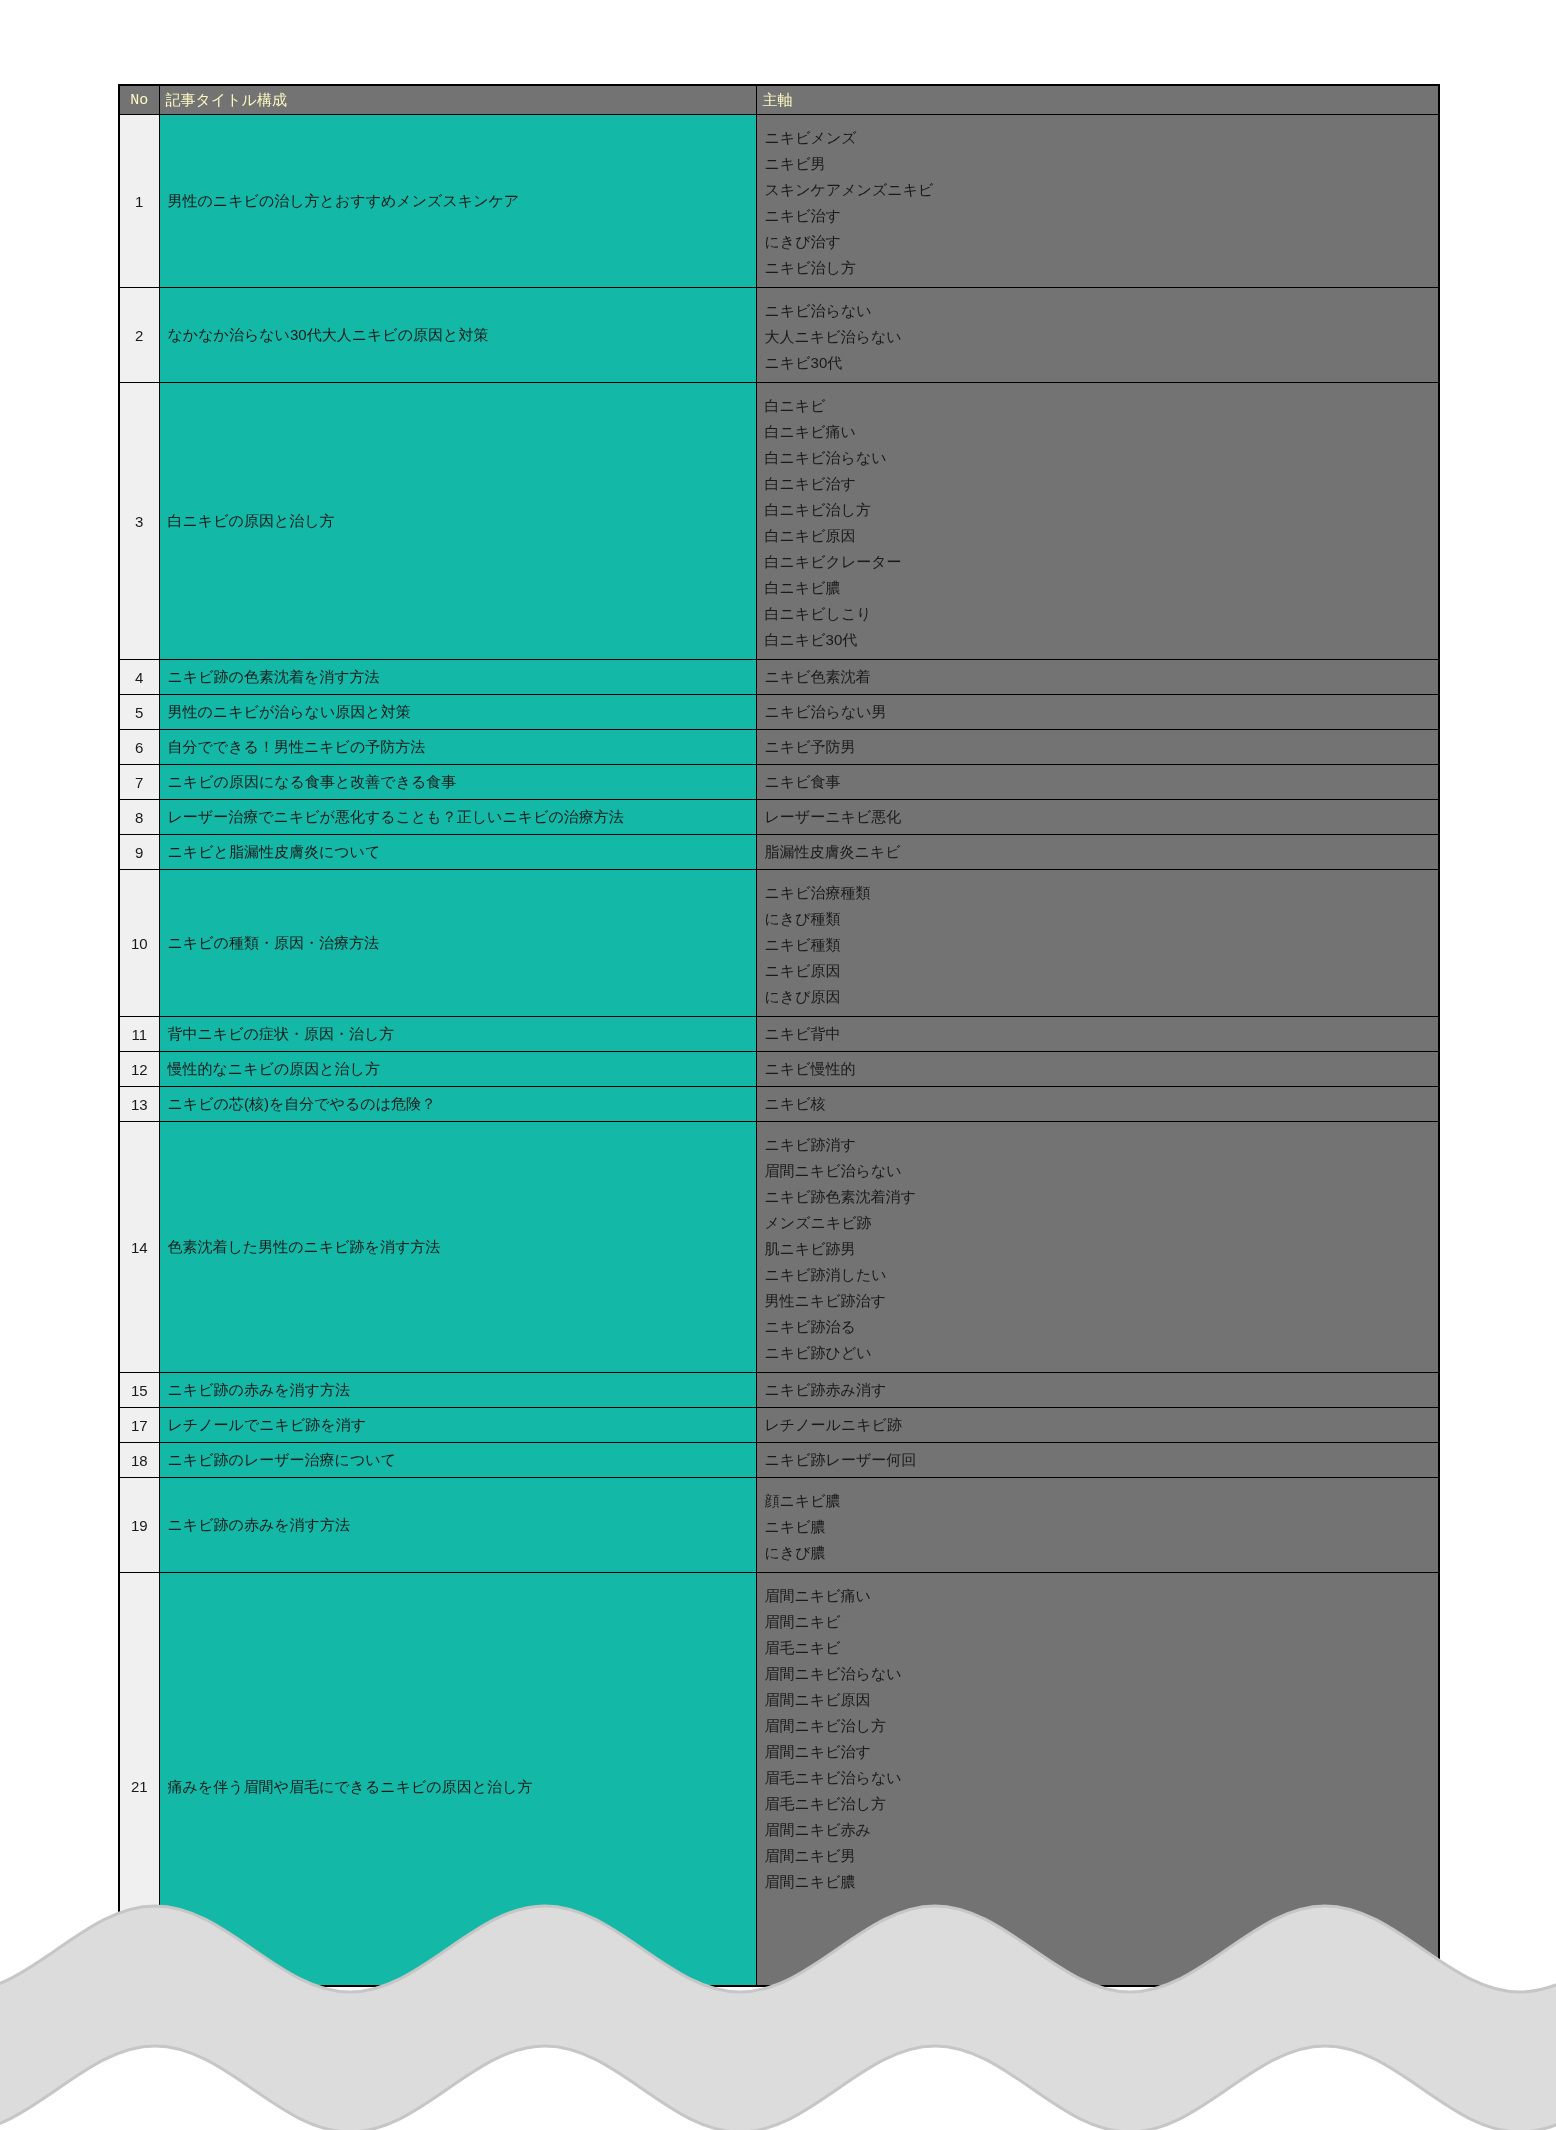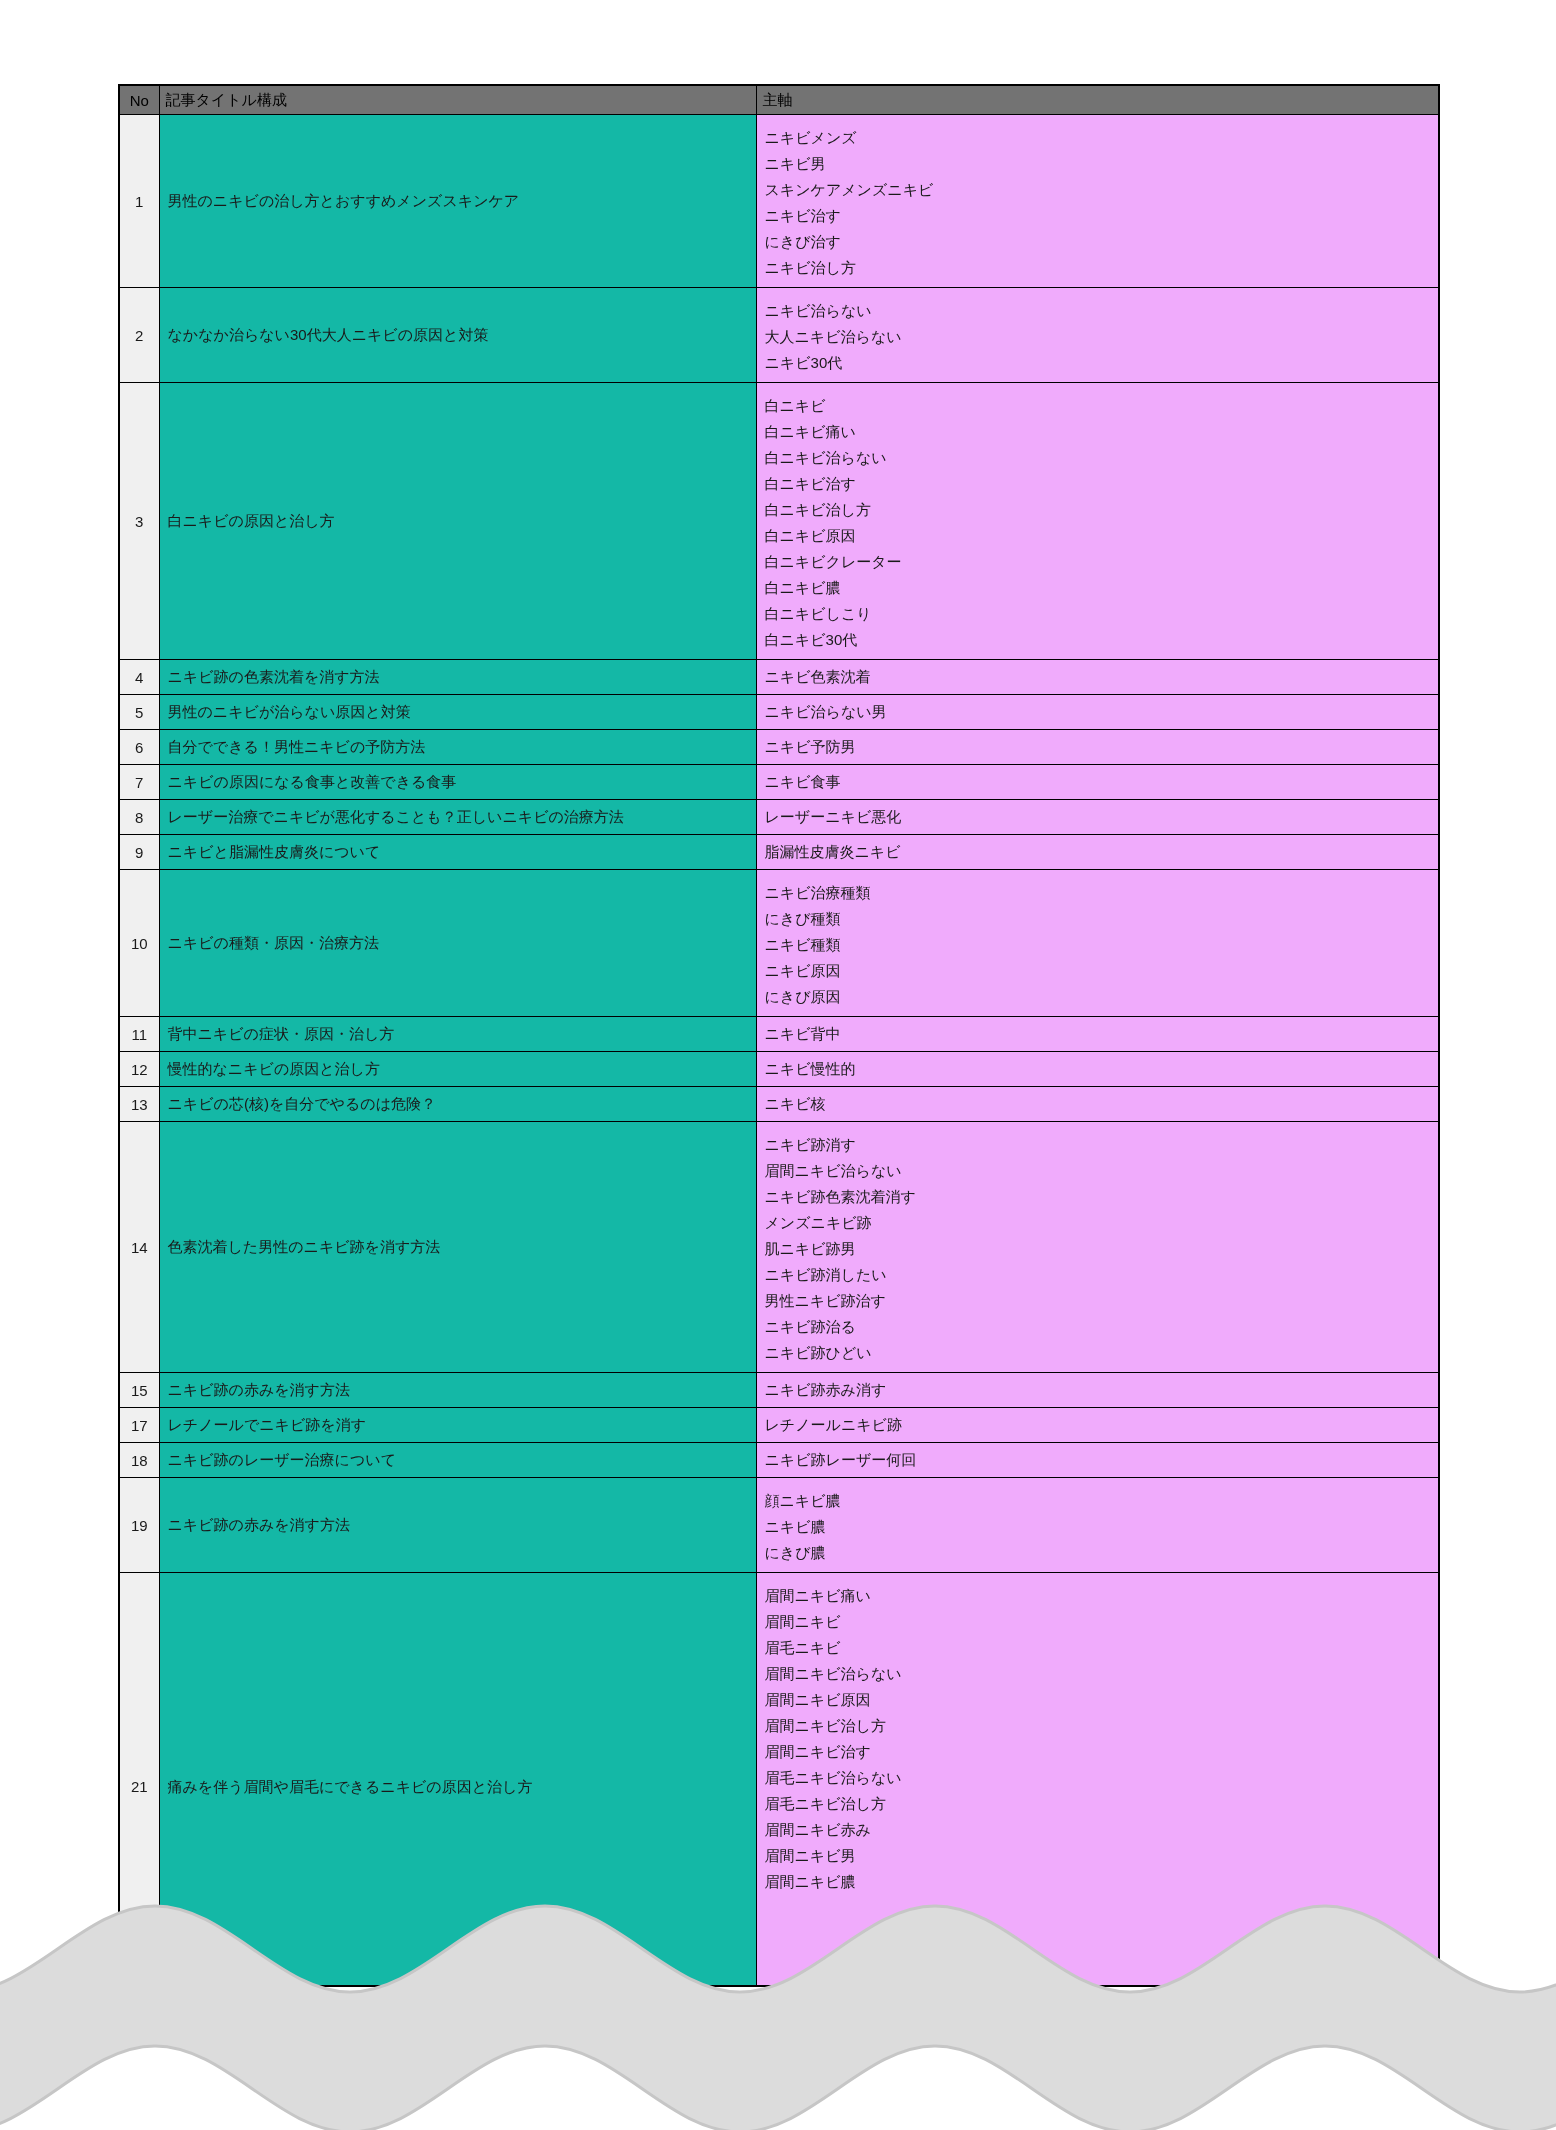--- a/index.html
+++ b/index.html
@@ -17,35 +17,35 @@
   }
   .sheet-table col.c-no{width:40px;}
   .sheet-table col.c-title{width:597px;}
   .sheet-table col.c-kw{width:683px;}
   .sheet-table th,.sheet-table td{
     border:1px solid #000;
     font-size:15px;color:#1a1a1a;
     overflow:hidden;
   }
   .sheet-table th{
-    background:#737373;color:#000000;
+    background:#737373;color:#fef9c3;
     font-weight:normal;text-align:left;
-    height:22px;padding:3px 6px;
+    height:22px;padding:3px 6px;font-family:Liberation Mono, monospace;
   }
   .sheet-table th.h-no{text-align:center;padding:3px 2px;}
   .no-cell{
     background:#f0f0f0;text-align:center;vertical-align:middle;
     padding:2px;
   }
   .title-cell{
     background:#14b8a6;vertical-align:middle;
     padding:2px 8px;
   }
   .kw-cell{
-    background:#f0abfc;vertical-align:middle;
+    background:#737373;vertical-align:middle;
     padding:2px 8px;
   }
   tr.single td{height:30px;}
   tr.multi .kw-cell{padding:10px 8px 6px;vertical-align:top;}
   .kw-line{height:26px;line-height:26px;white-space:nowrap;}
   
   tr.align-high .no-cell,
   tr.align-high .title-cell{vertical-align:top;padding-top:205px;}
   tr.align-high .kw-cell{padding-bottom:90px;margin-left:33px;}
   

